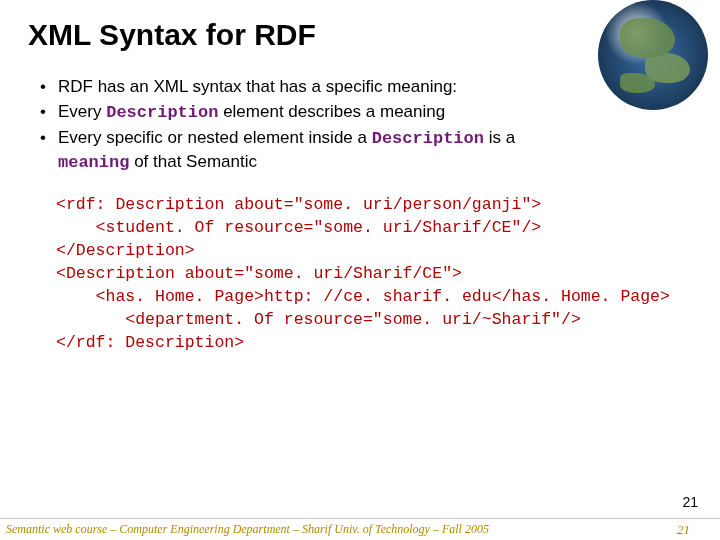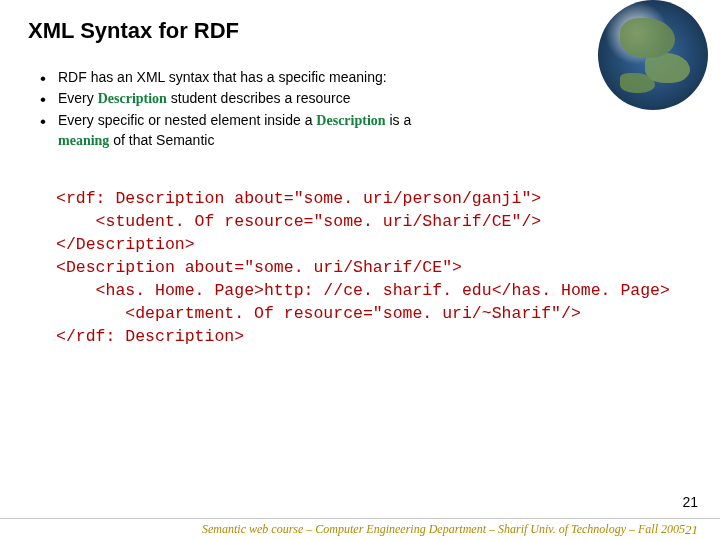--- a/index.html
+++ b/index.html
@@ -9,21 +9,21 @@
     background: #ffffff;
     position: relative;
   }
   .slide {
     width: 720px;
     height: 540px;
     position: relative;
     padding: 18px 28px 0 28px;
   }
   .title {
-    font-size: 22px;
+    font-size: 30px;
     font-weight: bold;
     color: #000;
     margin-bottom: 24px;
   }
   .globe {
     position: absolute;
     top: 0;
     right: 12px;
     width: 110px;
     height: 110px;
@@ -41,41 +41,41 @@
     width: 55px; height: 40px;
     background: #6b8e4e;
     border-radius: 40% 60% 50% 50%;
     box-shadow:
       20px 30px 0 -5px #7a9a5b,
       -10px 45px 0 -10px #6b8e4e;
     opacity: 0.85;
   }
   .bullets {
     list-style: none;
-    font-size: 14px;
+    font-size: 17px;
     line-height: 1.35;
     color: #000;
     margin-left: 8px;
-    margin-bottom: 36px;
+    margin-bottom: 18px;
   }
   .bullets li {
     position: relative;
     padding-left: 22px;
     margin-bottom: 2px;
   }
   .bullets li::before {
     content: "•";
     position: absolute;
     left: 4px;
     top: 0;
     font-size: 17px;
   }
   .code-kw {
-    font-family: Liberation Serif, serif;
-    color: #15803d;
+    font-family: Liberation Mono, monospace;
+    color: #701a75;
     font-weight: bold;
   }
   .codeblock {
     font-family: "Courier New", Courier, monospace;
     font-size: 16.5px;
     line-height: 1.4;
     color: #b00000;
     margin-left: 28px;
     white-space: pre;
   }
@@ -87,22 +87,22 @@
     color: #000;
   }
   .footer-bar {
     position: absolute;
     left: 0; right: 0; bottom: 0;
     height: 22px;
     border-top: 1px solid #c9c9c9;
     background: #fff;
     display: flex;
     align-items: center;
-    justify-content: flex-end;
-    padding: 0 22px 0 6px;
+    justify-content: space-between;
+    padding: 0 30px 0 6px;
   }
   .footer-text {
     font-family: "Times New Roman", Times, serif;
     font-style: italic;
     font-size: 12px;
     color: #b08a00;
   }
   .footer-num {
     font-family: "Times New Roman", Times, serif;
     font-style: italic;
@@ -116,21 +116,21 @@
 <div class="slide">
   <div class="globe"></div>
 
   <h1 class="title">XML Syntax for RDF</h1>
 
   <ul class="bullets">
     <li>
       <span>RDF has an XML syntax that has a specific meaning:</span>
     </li>
     <li>
-      <span>Every </span><span class="code-kw">Description</span><span> student describes a resource</span>
+      <span>Every </span><span class="code-kw">Description</span><span> element describes a meaning</span>
     </li>
     <li>
       <span>Every specific or nested element inside a </span><span class="code-kw">Description</span><span> is a </span><br>
       <span class="code-kw">meaning</span><span> of that Semantic</span>
     </li>
   </ul>
 
   <div class="codeblock">&lt;rdf: Description about="some. uri/person/ganji"&gt;
     &lt;student. Of resource="some. uri/Sharif/CE"/&gt;
 &lt;/Description&gt;

